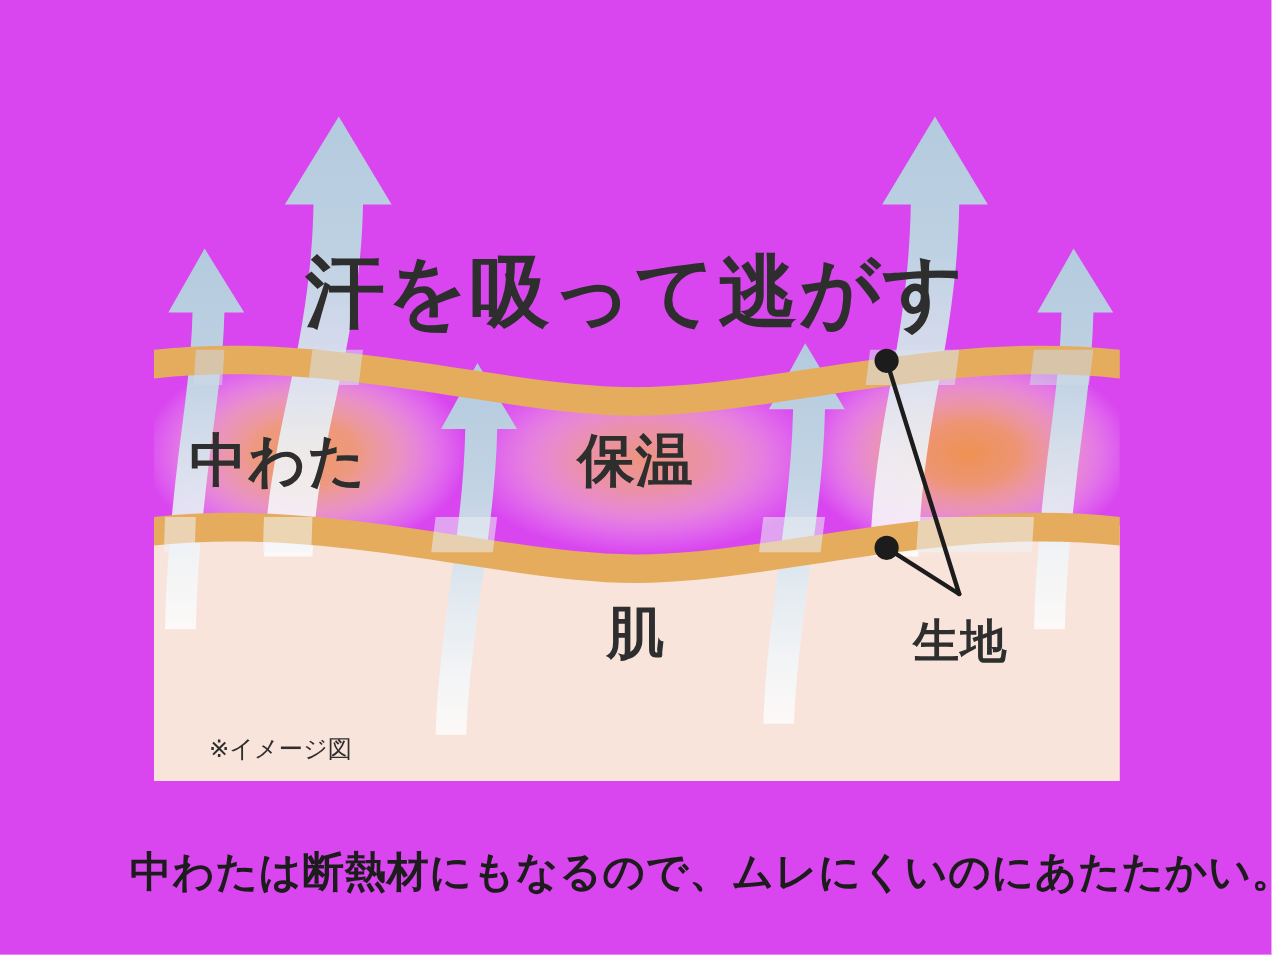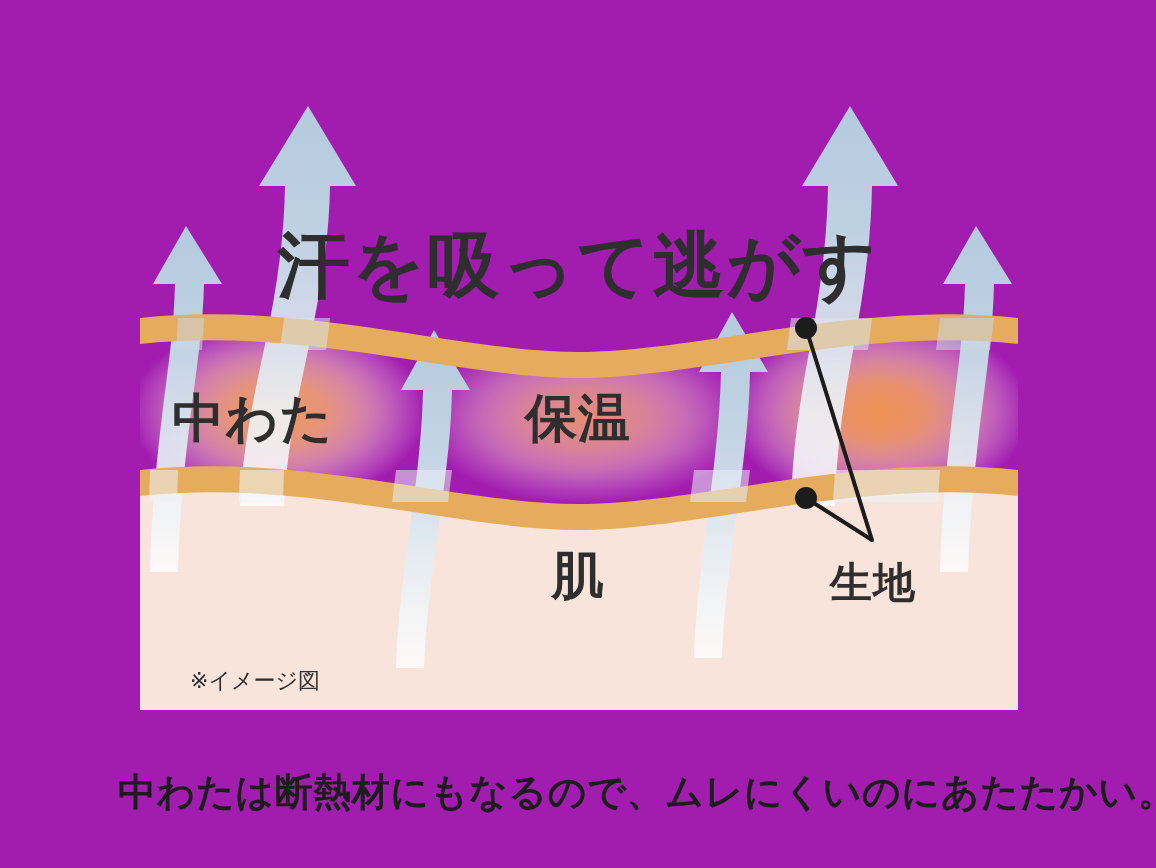--- a/index.html
+++ b/index.html
@@ -11,21 +11,21 @@
   body {
     width: 1156px;
     height: 868px;
     font-family: "DejaVu Sans", "Liberation Sans", sans-serif;
     overflow: hidden;
   }
   #page {
     position: relative;
     width: 1156px;
     height: 868px;
-    background: #a21caf;
+    background: #d946ef;
   }
   #diagram-svg {
     position: absolute;
     left: 0;
     top: 0;
     width: 1156px;
     height: 868px;
     display: block;
   }
   .jp-text {

